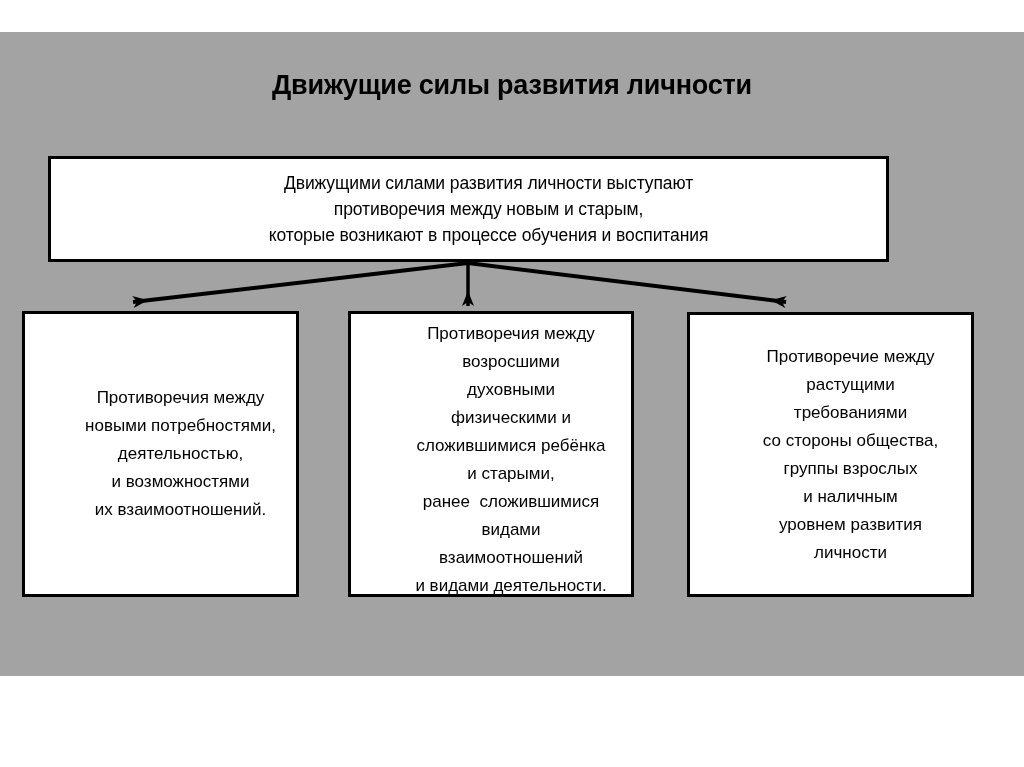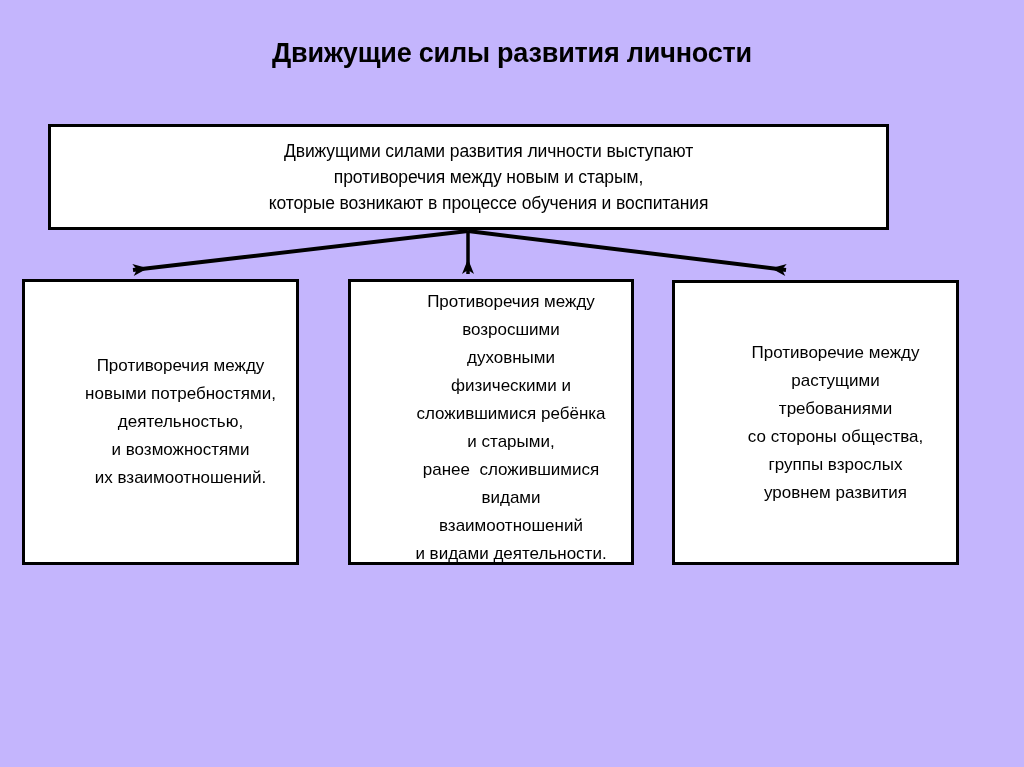--- a/index.html
+++ b/index.html
@@ -10,23 +10,24 @@
   }
   body {
     font-family: "Liberation Sans", sans-serif;
     color: #000000;
     -webkit-font-smoothing: antialiased;
   }
 
   #canvas {
     position: relative;
     width: 1024px;
-    height: 767px;
-    background: #c4b5fd;
+    height: 644px;
+    background: #a3a3a3;
     overflow: hidden;
+    margin-top: 32px;
   }
 
   
   #page-title {
     position: absolute;
     left: 0;
     top: 36px;
     width: 1024px;
     text-align: center;
     font-size: 27px;
@@ -91,21 +92,21 @@
     height: 286px;
     justify-content: flex-start;
     padding-top: 6px;
   }
   #box-capabilities .line {
     font-size: 17px;
     line-height: 28px;
   }
 
   #box-demands {
-    left: 672px;
+    left: 687px;
     top: 280px;
     width: 287px;
     height: 285px;
     justify-content: center;
   }
   #box-demands .line {
     font-size: 17px;
     line-height: 28px;
   }
 
@@ -180,17 +181,19 @@
     </div>
   </div>
 
   <div class="box" id="box-demands">
     <div class="lines">
       <span class="line">Противоречие между</span>
       <span class="line">растущими</span>
       <span class="line">требованиями</span>
       <span class="line">со стороны общества,</span>
       <span class="line">группы взрослых</span>
+      <span class="line">и наличным</span>
       <span class="line">уровнем развития</span>
+      <span class="line">личности</span>
     </div>
   </div>
 
 </div>
 
 </body></html>

